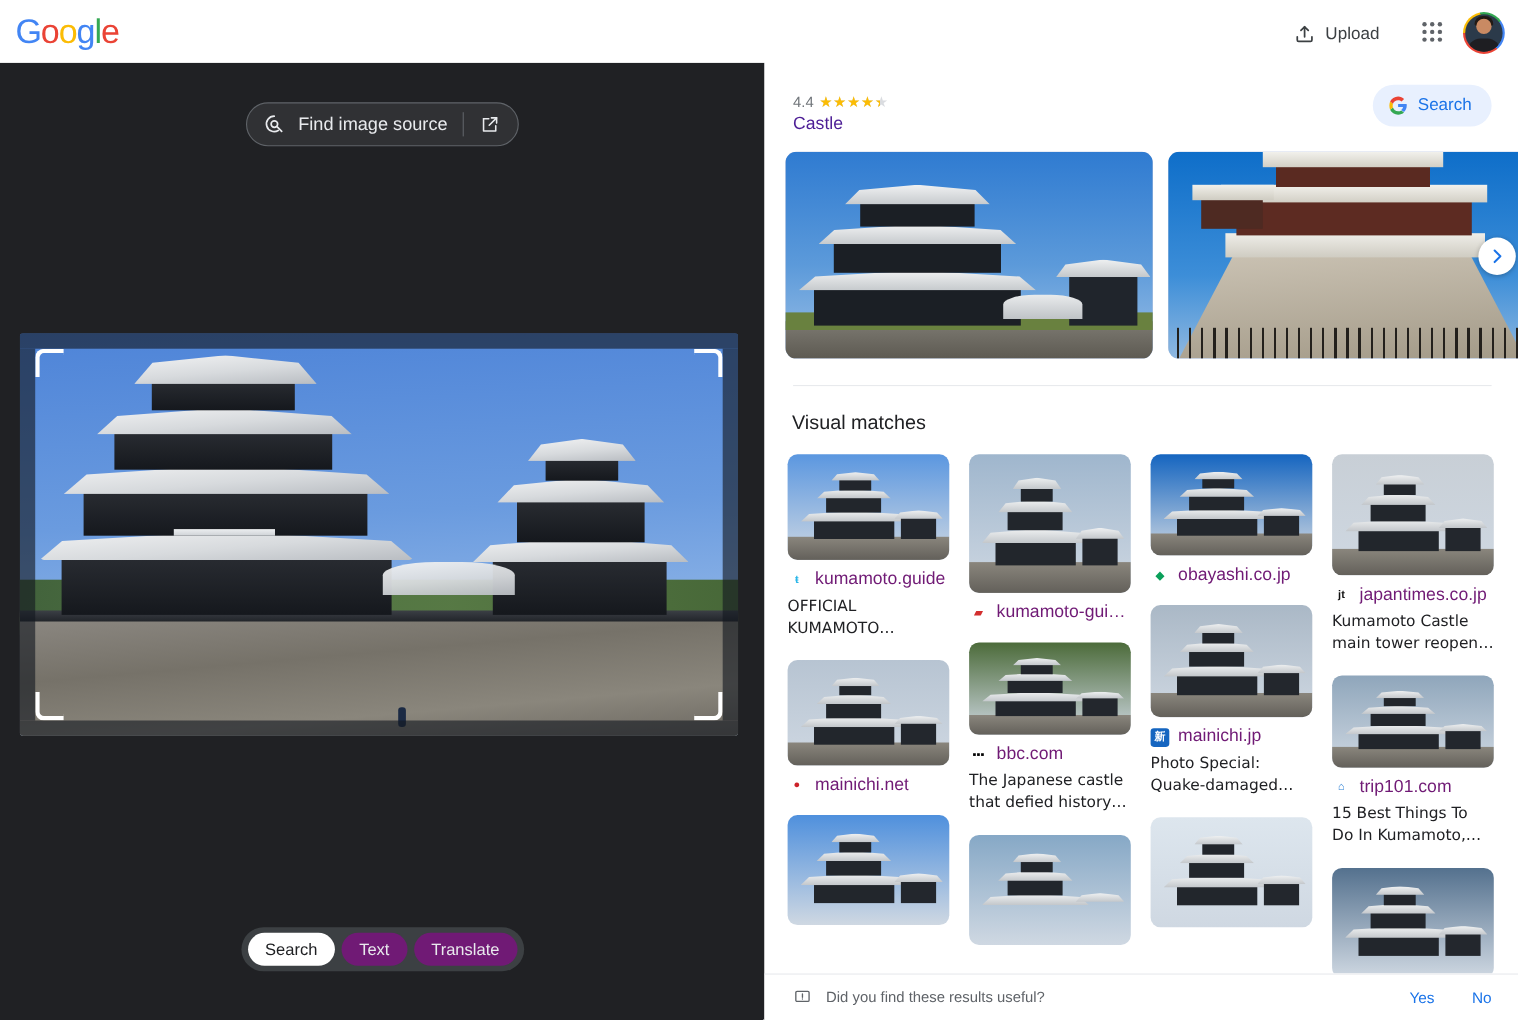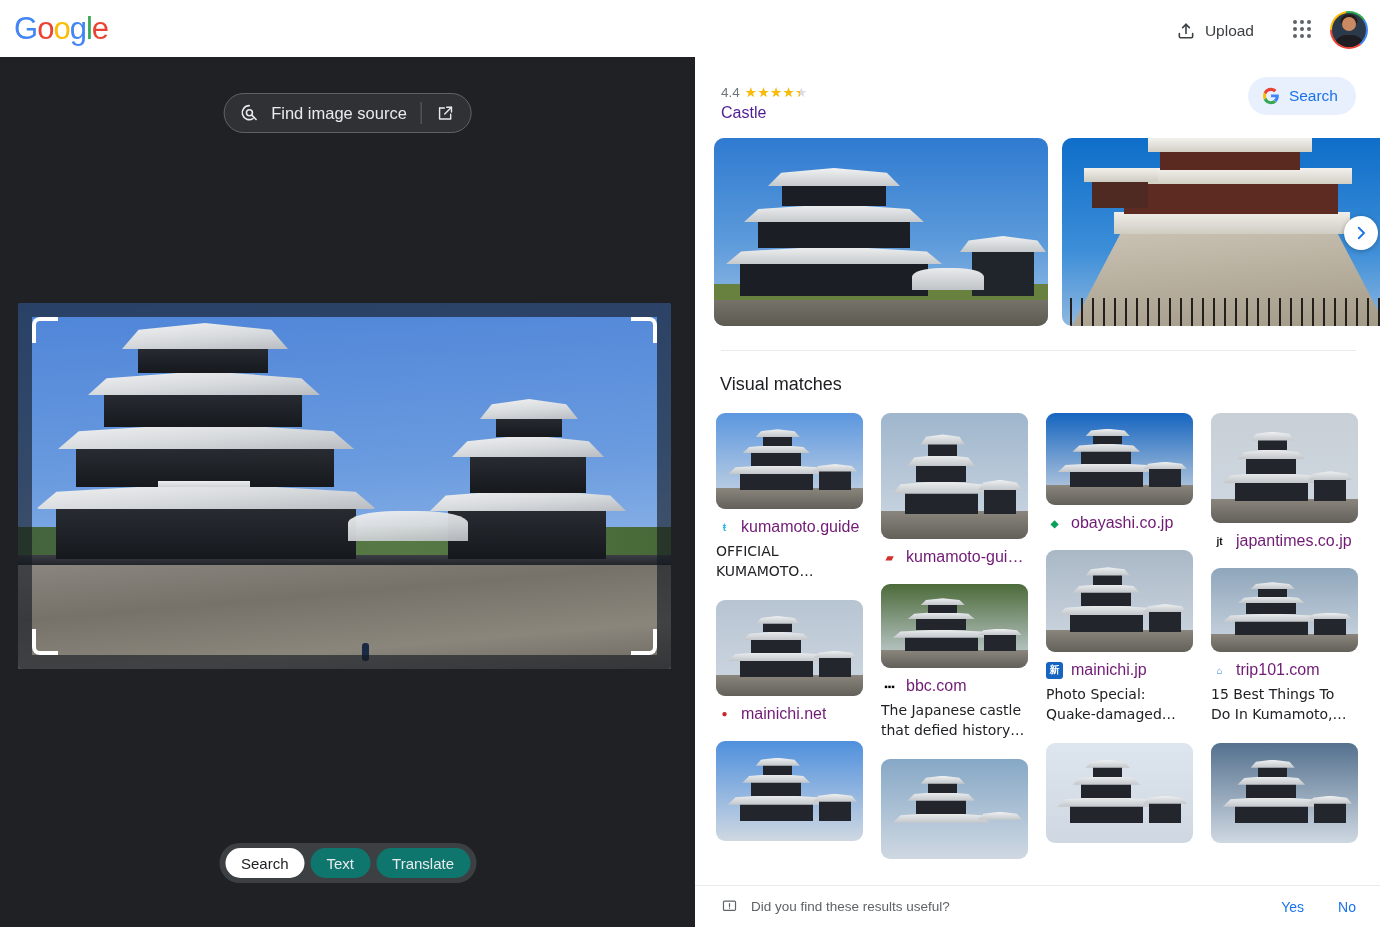--- a/index.html
+++ b/index.html
@@ -92,21 +92,21 @@
   .h-br { bottom: 14px; right: 14px; border-left: none; border-top: none; border-radius: 0 0 8px 0; }
 
   
   #mode-switch {
     position: absolute; bottom: 44px; left: 50%; transform: translateX(-50%);
     display: flex; align-items: center; gap: 6px;
     background: #3c4043; border-radius: 22px; padding: 5px 6px;
   }
   .mode-pill {
     height: 30px; padding: 0 16px; border-radius: 18px; border: none;
-    font-size: 15px; color: #e8eaed; background: #0f766e; cursor: pointer;
+    font-size: 15px; color: #e8eaed; background: #701a75; cursor: pointer;
     display: flex; align-items: center; font-family: "Liberation Sans", sans-serif;
   }
   .mode-pill.active { background: #ffffff; color: #202124; }
 
   
   #right-pane {
     position: absolute; top: 57px; left: 695px; width: 685px; height: 870px;
     background: #fff; overflow: hidden;
   }
   #right-scroll { position:absolute; inset: 0 0 42px 0; overflow: hidden; }
@@ -531,20 +531,21 @@
                   <div style="position:absolute;left:32%;bottom:66%;width:20%;height:10%;background:#22262c;"></div>
                   <div style="position:absolute;left:27%;bottom:75%;width:30%;height:8%;background:linear-gradient(180deg,#eef0f1,#c2c6ca);clip-path:polygon(0 100%,12% 24%,50% 0,88% 24%,100% 100%);"></div>
                   <div style="position:absolute;left:70%;bottom:20%;width:22%;height:20%;background:#23272d;"></div>
                   <div style="position:absolute;left:66%;bottom:39%;width:30%;height:8%;background:linear-gradient(180deg,#eef0f1,#c2c6ca);clip-path:polygon(0 100%,12% 26%,50% 0,88% 26%,100% 100%);"></div>
                 </div>
               </div>
               <div class="vm-src">
                 <span class="vm-favicon" style="background: rgb(255, 255, 255); color: rgb(17, 17, 17);">jt</span>
                 <span class="vm-domain">japantimes.co.jp</span>
               </div>
+              <div class="vm-label">Kumamoto Castle main tower reopen…</div>
             </div>
             <div class="vm-card">
               <div class="vm-thumb" style="height: 84px; background: linear-gradient(rgb(143, 166, 187) 0%, rgb(207, 216, 226) 100%);">
                 <div class="castle">
                   <div style="position:absolute;left:0;right:0;bottom:0;height:22%;background:linear-gradient(180deg,#8a867d,#63605a);"></div>
                   <div style="position:absolute;left:16%;bottom:20%;width:50%;height:18%;background:#22262c;"></div>
                   <div style="position:absolute;left:8%;bottom:36%;width:66%;height:10%;background:linear-gradient(180deg,#eef0f1,#c2c6ca);clip-path:polygon(0 100%,8% 26%,50% 0,92% 26%,100% 100%);"></div>
                   <div style="position:absolute;left:24%;bottom:45%;width:34%;height:14%;background:#22262c;"></div>
                   <div style="position:absolute;left:18%;bottom:58%;width:46%;height:9%;background:linear-gradient(180deg,#eef0f1,#c2c6ca);clip-path:polygon(0 100%,10% 26%,50% 0,90% 26%,100% 100%);"></div>
                   <div style="position:absolute;left:32%;bottom:66%;width:20%;height:10%;background:#22262c;"></div>

